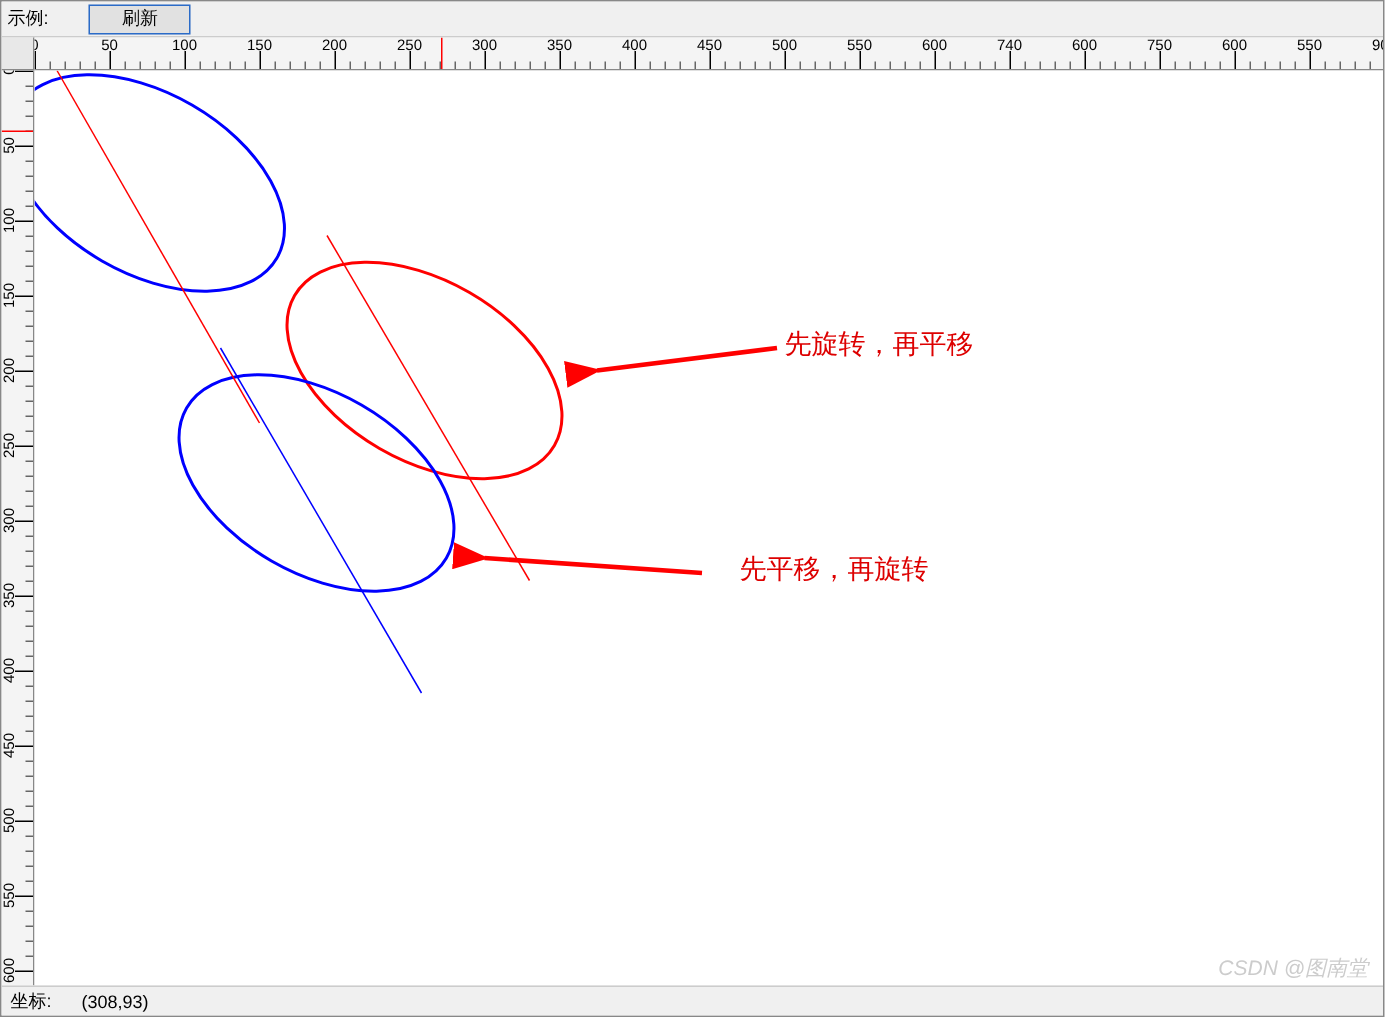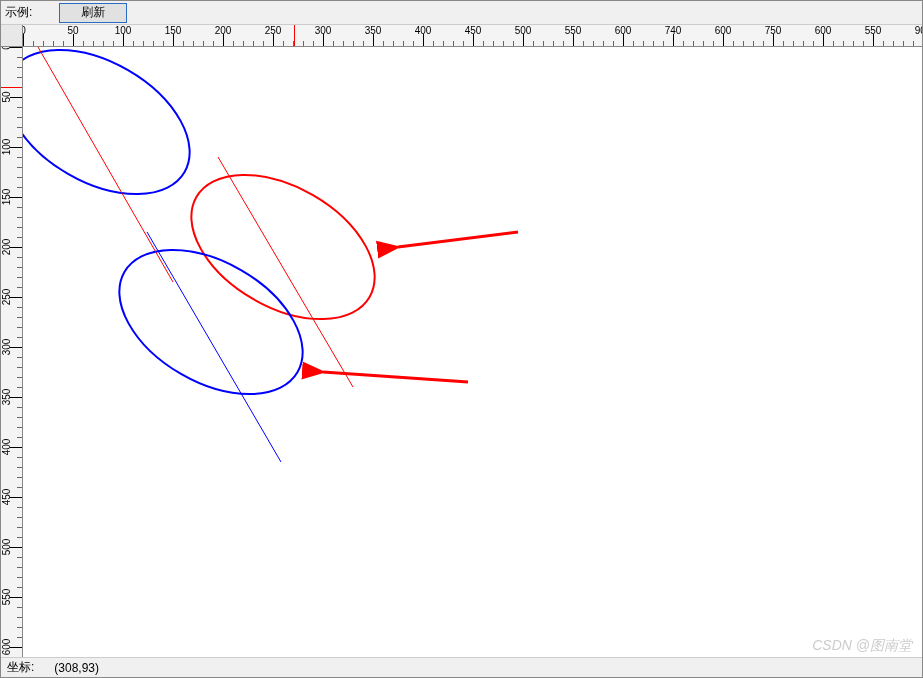--- a/index.html
+++ b/index.html
@@ -241,20 +241,22 @@
     </defs>
   <ellipse cx="75" cy="75" rx="100" ry="60" transform="rotate(30 75 75)" fill="none" stroke="blue" stroke-width="2"></ellipse>
       <ellipse cx="260" cy="200" rx="100" ry="60" transform="rotate(30 260 200)" fill="none" stroke="red" stroke-width="2"></ellipse>
       <ellipse cx="188" cy="275" rx="100" ry="60" transform="rotate(30 188 275)" fill="none" stroke="blue" stroke-width="2"></ellipse>
       <line x1="15" y1="0" x2="150" y2="235" stroke="red" stroke-width="1"></line>
       <line x1="195" y1="110" x2="330" y2="340" stroke="red" stroke-width="1"></line>
       <line x1="124" y1="185" x2="258" y2="415" stroke="blue" stroke-width="1"></line>
       <line x1="495" y1="185" x2="375" y2="200" marker-end="url(#arrowhead)" stroke="red" stroke-width="3"></line>
       <line x1="445" y1="335" x2="300" y2="325" marker-end="url(#arrowhead)" stroke="red" stroke-width="3"></line>
     </svg>
+  <div class="annot" style="left:500px; top:170px">先旋转，再平移</div>
+  <div class="annot" style="left:470px; top:320px">先平移，再旋转</div>
 </div>
 
 <div class="watermark">CSDN @图南堂</div>
 
 <div class="statusbar">
   <span>坐标:</span>
   <span>(308,93)</span>
 </div>
 
 </body></html>

